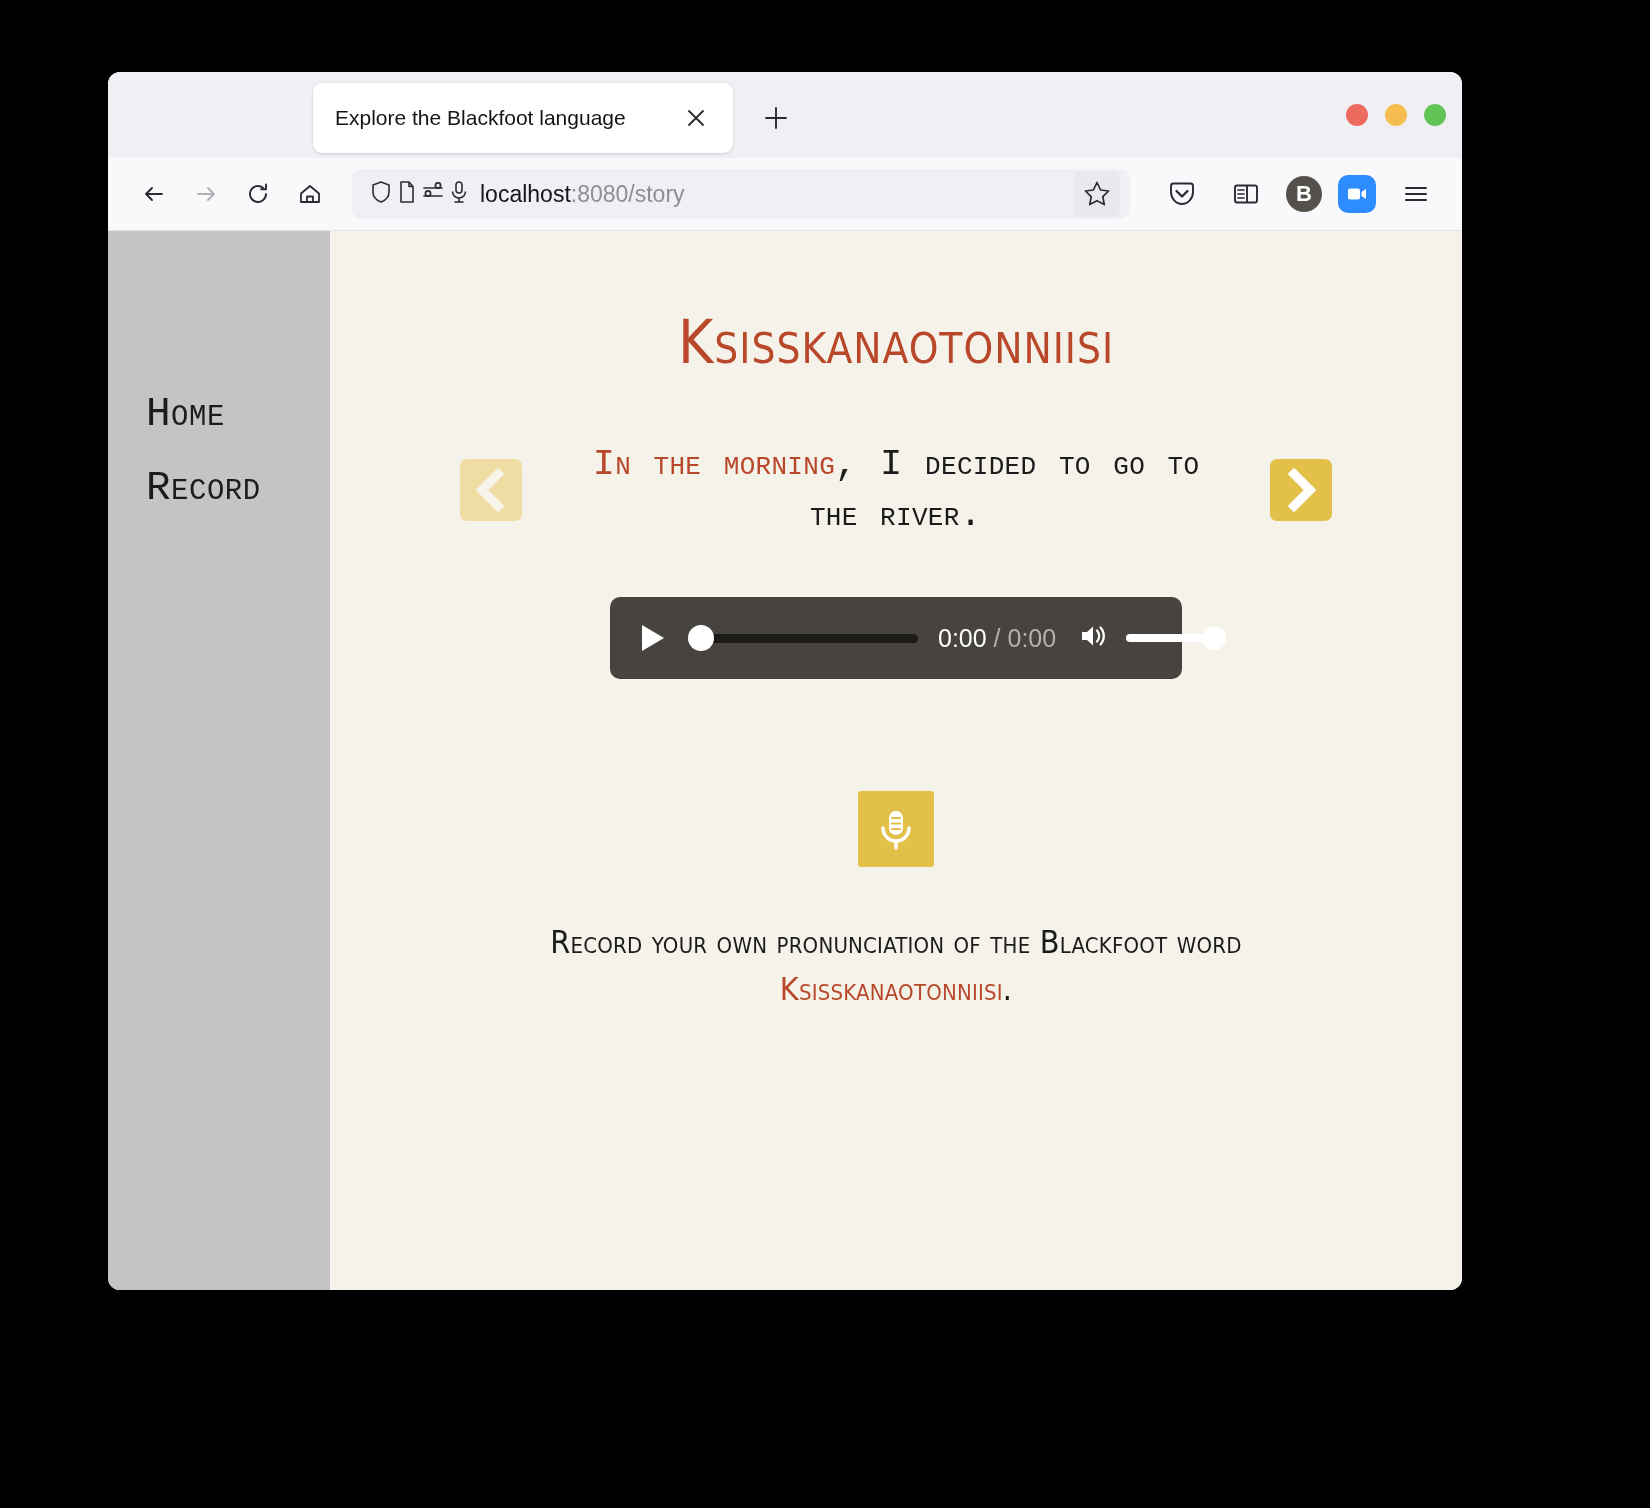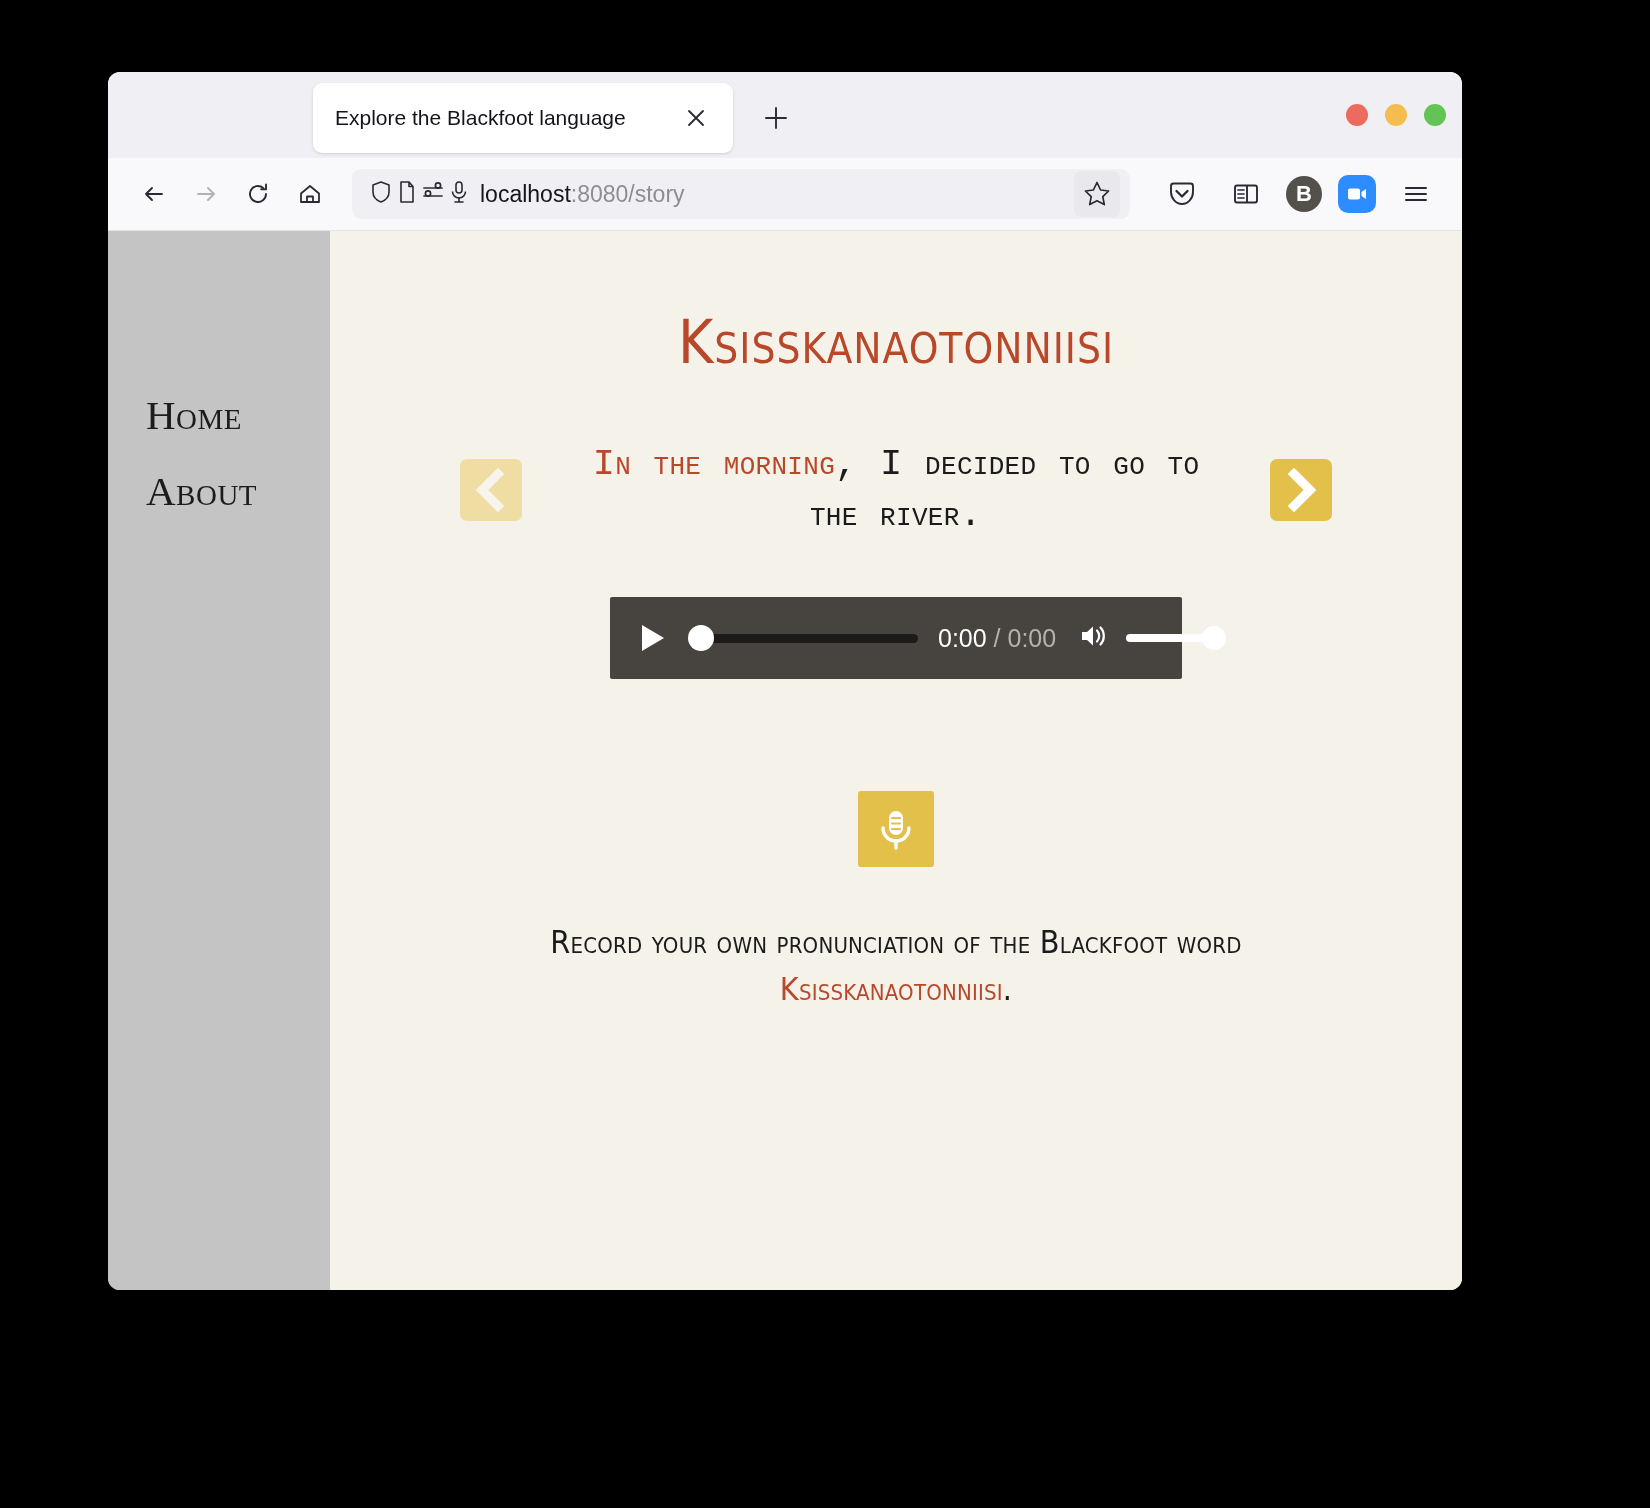--- a/index.html
+++ b/index.html
@@ -63,21 +63,21 @@
   .bw-badge {
     width:36px; height:36px; border-radius:50%; background:#54504c;
     display:flex; align-items:center; justify-content:center;
     color:#fff; font-size:22px; font-weight:bold;
   }
 
   
   .page { display:flex; height:1059px; }
   .sidebar { width:222px; background:#c4c4c4; padding-top:160px; flex:0 0 auto; }
   .nav-item {
-    font-family:Liberation Serif, serif;
+    font-family:Liberation Mono, monospace;
     font-variant:small-caps; font-size:41px; color:#1c1c1c;
     padding-left:38px; margin-bottom:28px; letter-spacing:.5px;
   }
   .nav-item.active { color:#b9482a; font-weight:bold; }
 
   .content {
     flex:1; background:#f5f2ea; padding-top:76px; position:relative;
     font-family:"DejaVu Sans Condensed","Liberation Sans", sans-serif;
   }
 
@@ -100,21 +100,21 @@
   .sentence {
     flex:0 1 660px; text-align:center; font-variant:small-caps;
     font-size:37px; line-height:1.38; color:#1b1b1b; margin:0 44px;
     letter-spacing:.3px;
   }
   .sentence .hl { color:#b9482a; }
 
   
   .audio-wrap { display:flex; justify-content:center; margin-top:56px; }
   .audio {
-    width:572px; height:82px; background:#474440; border-radius:2px;
+    width:572px; height:82px; background:#474440; border-radius:10px;
     display:flex; align-items:center; padding:0 22px; gap:16px;
     font-family:"Liberation Sans", sans-serif;
   }
   .play-tri {
     width:0; height:0; border-left:22px solid #fff;
     border-top:13px solid transparent; border-bottom:13px solid transparent;
     margin-left:10px; margin-right:8px;
   }
   .scrub { flex:0 0 230px; height:22px; position:relative; display:flex; align-items:center; }
   .scrub-track { position:absolute; left:14px; right:0; height:9px; background:#1d1b19; border-radius:5px; }
@@ -253,21 +253,21 @@
             <path d="M5 9 H25 M5 15 H25 M5 21 H25" stroke="#2b2a33" stroke-width="2" stroke-linecap="round"></path>
           </svg>
       </span>
     </div>
   </div>
 
   <div class="page">
 
     <div class="sidebar">
       <div class="nav-item">Home</div>
-      <div class="nav-item">About</div>
+      <div class="nav-item">Record</div>
     </div>
 
     <div class="content">
 
       <div class="word-title">Ksisskanaotonniisi</div>
 
       <div class="sentence-row">
         <div class="arrow-btn arrow-prev">
           <svg width="46" height="46" viewBox="0 0 46 46">
               <path d="M30 7 L14 23 L30 39" stroke="#f7f4ec" stroke-width="9" fill="none" stroke-linecap="square" stroke-linejoin="miter"></path>

